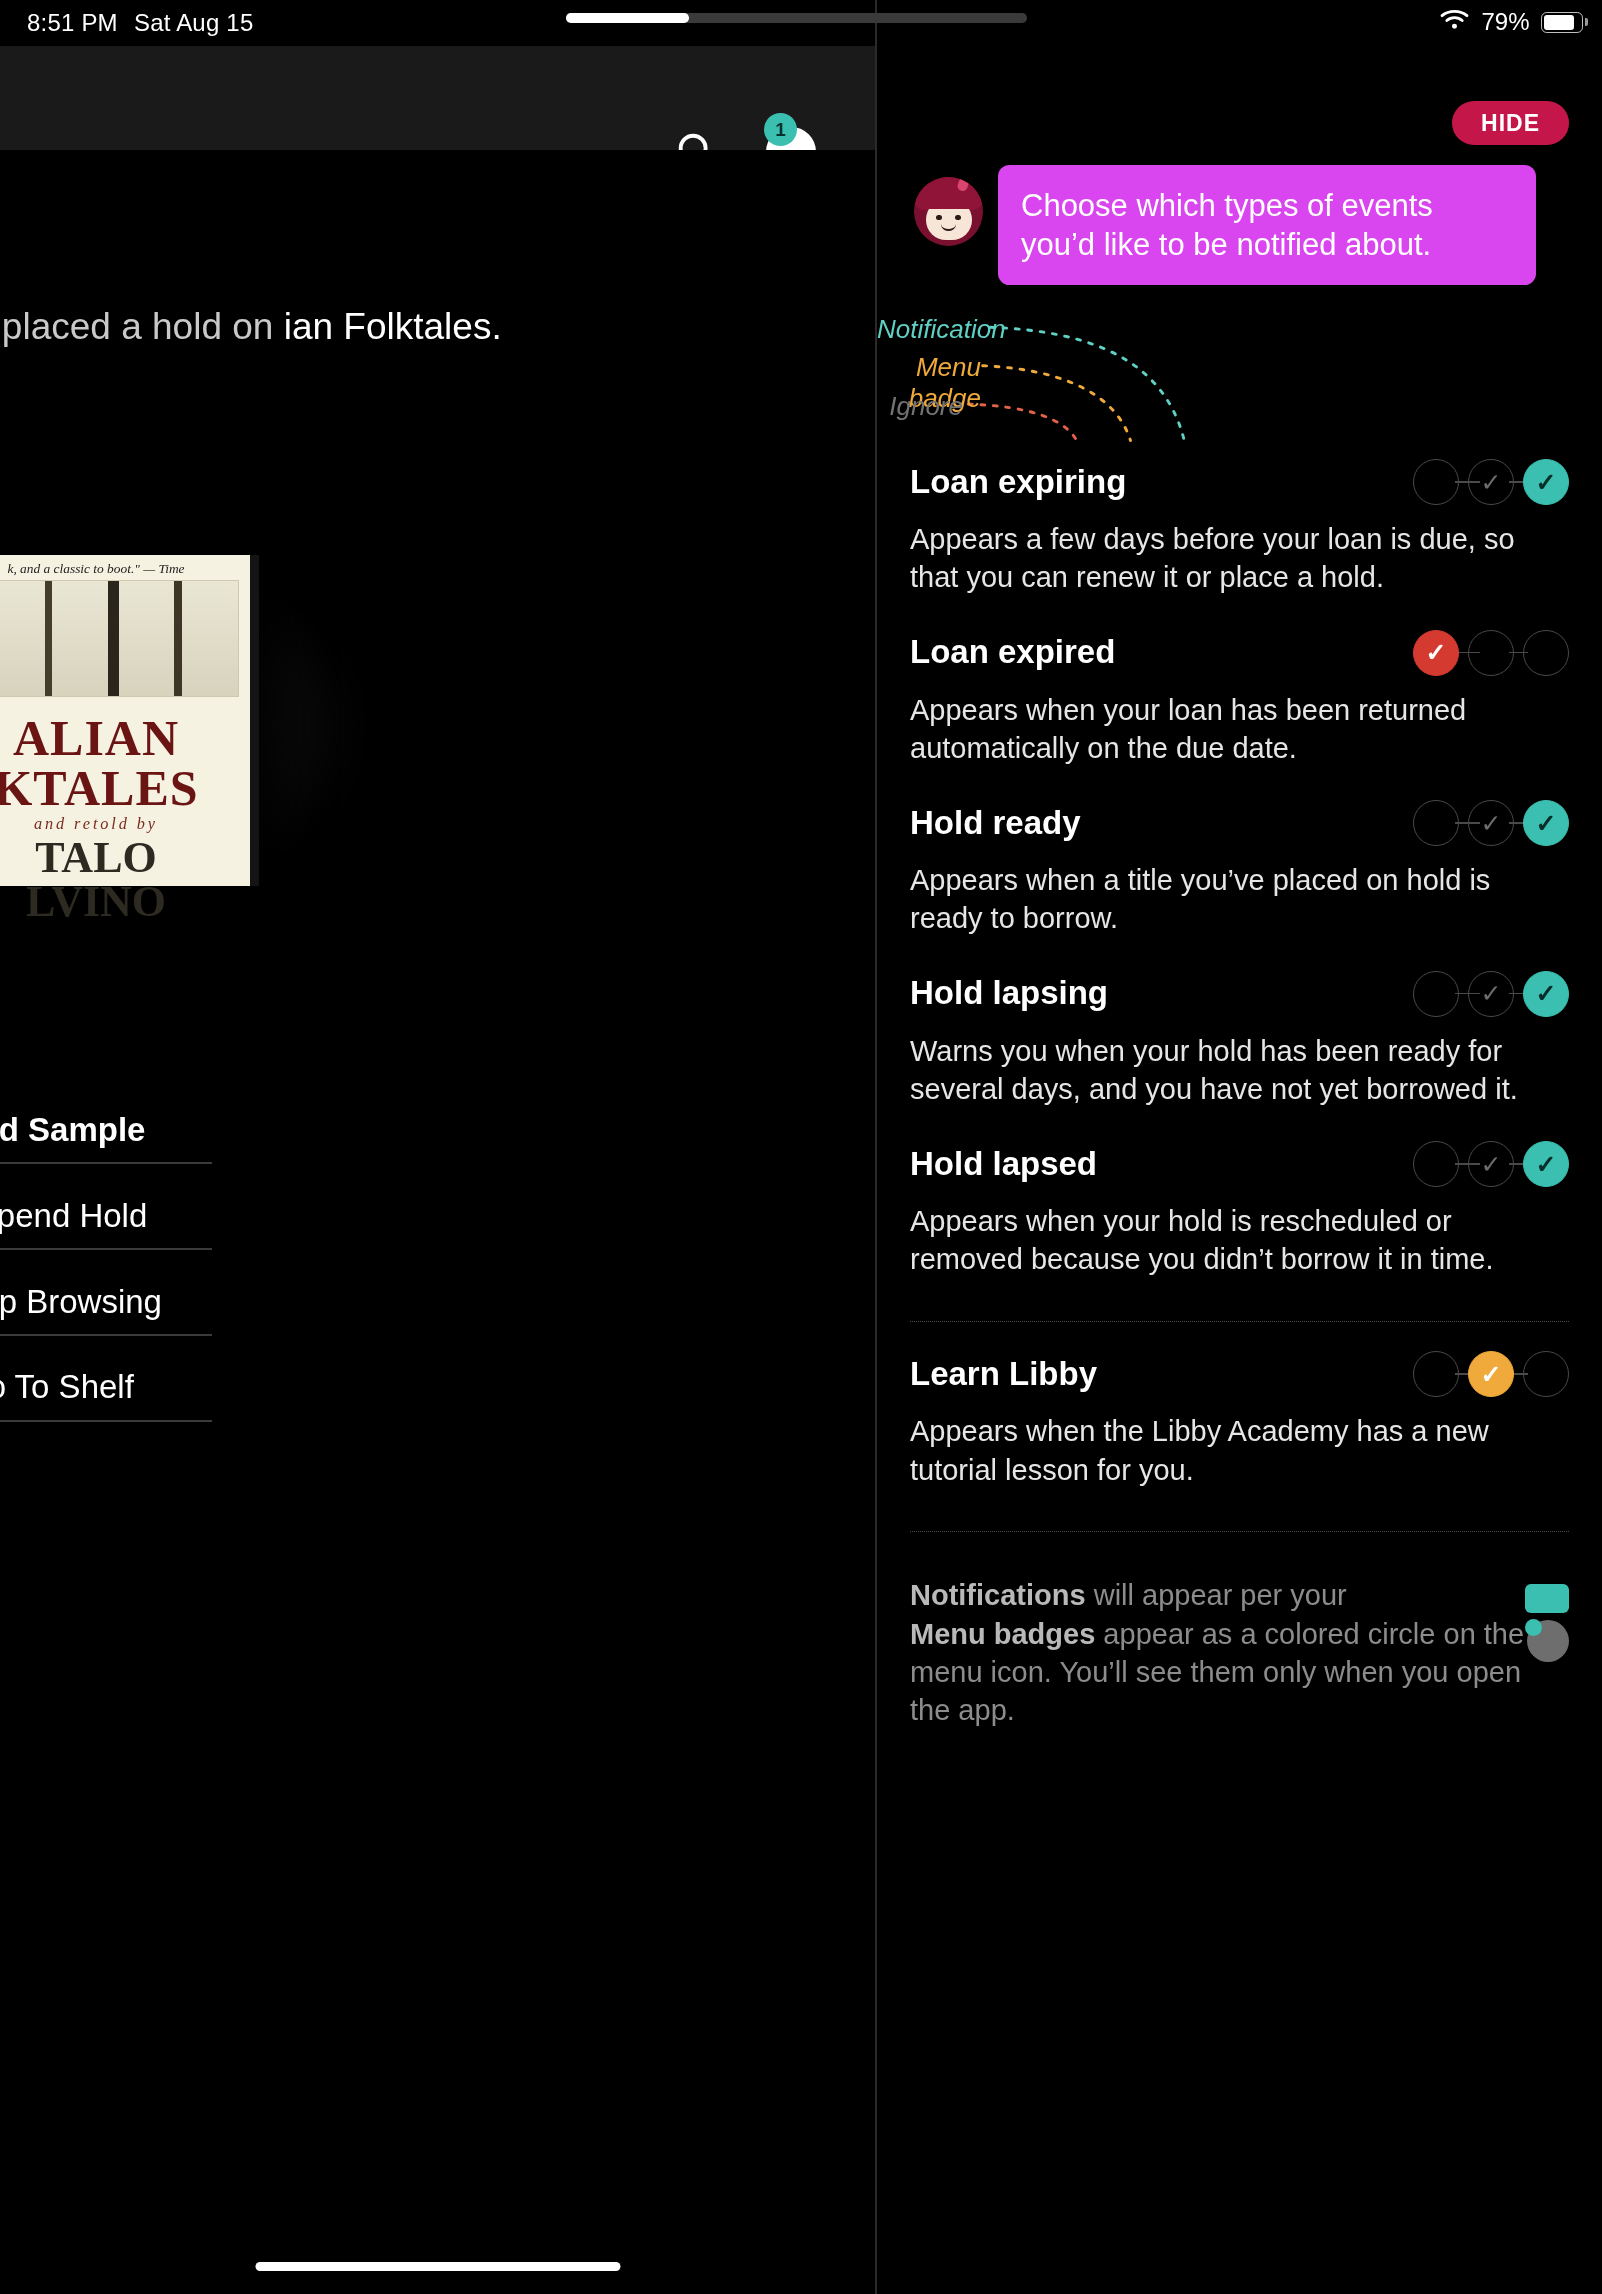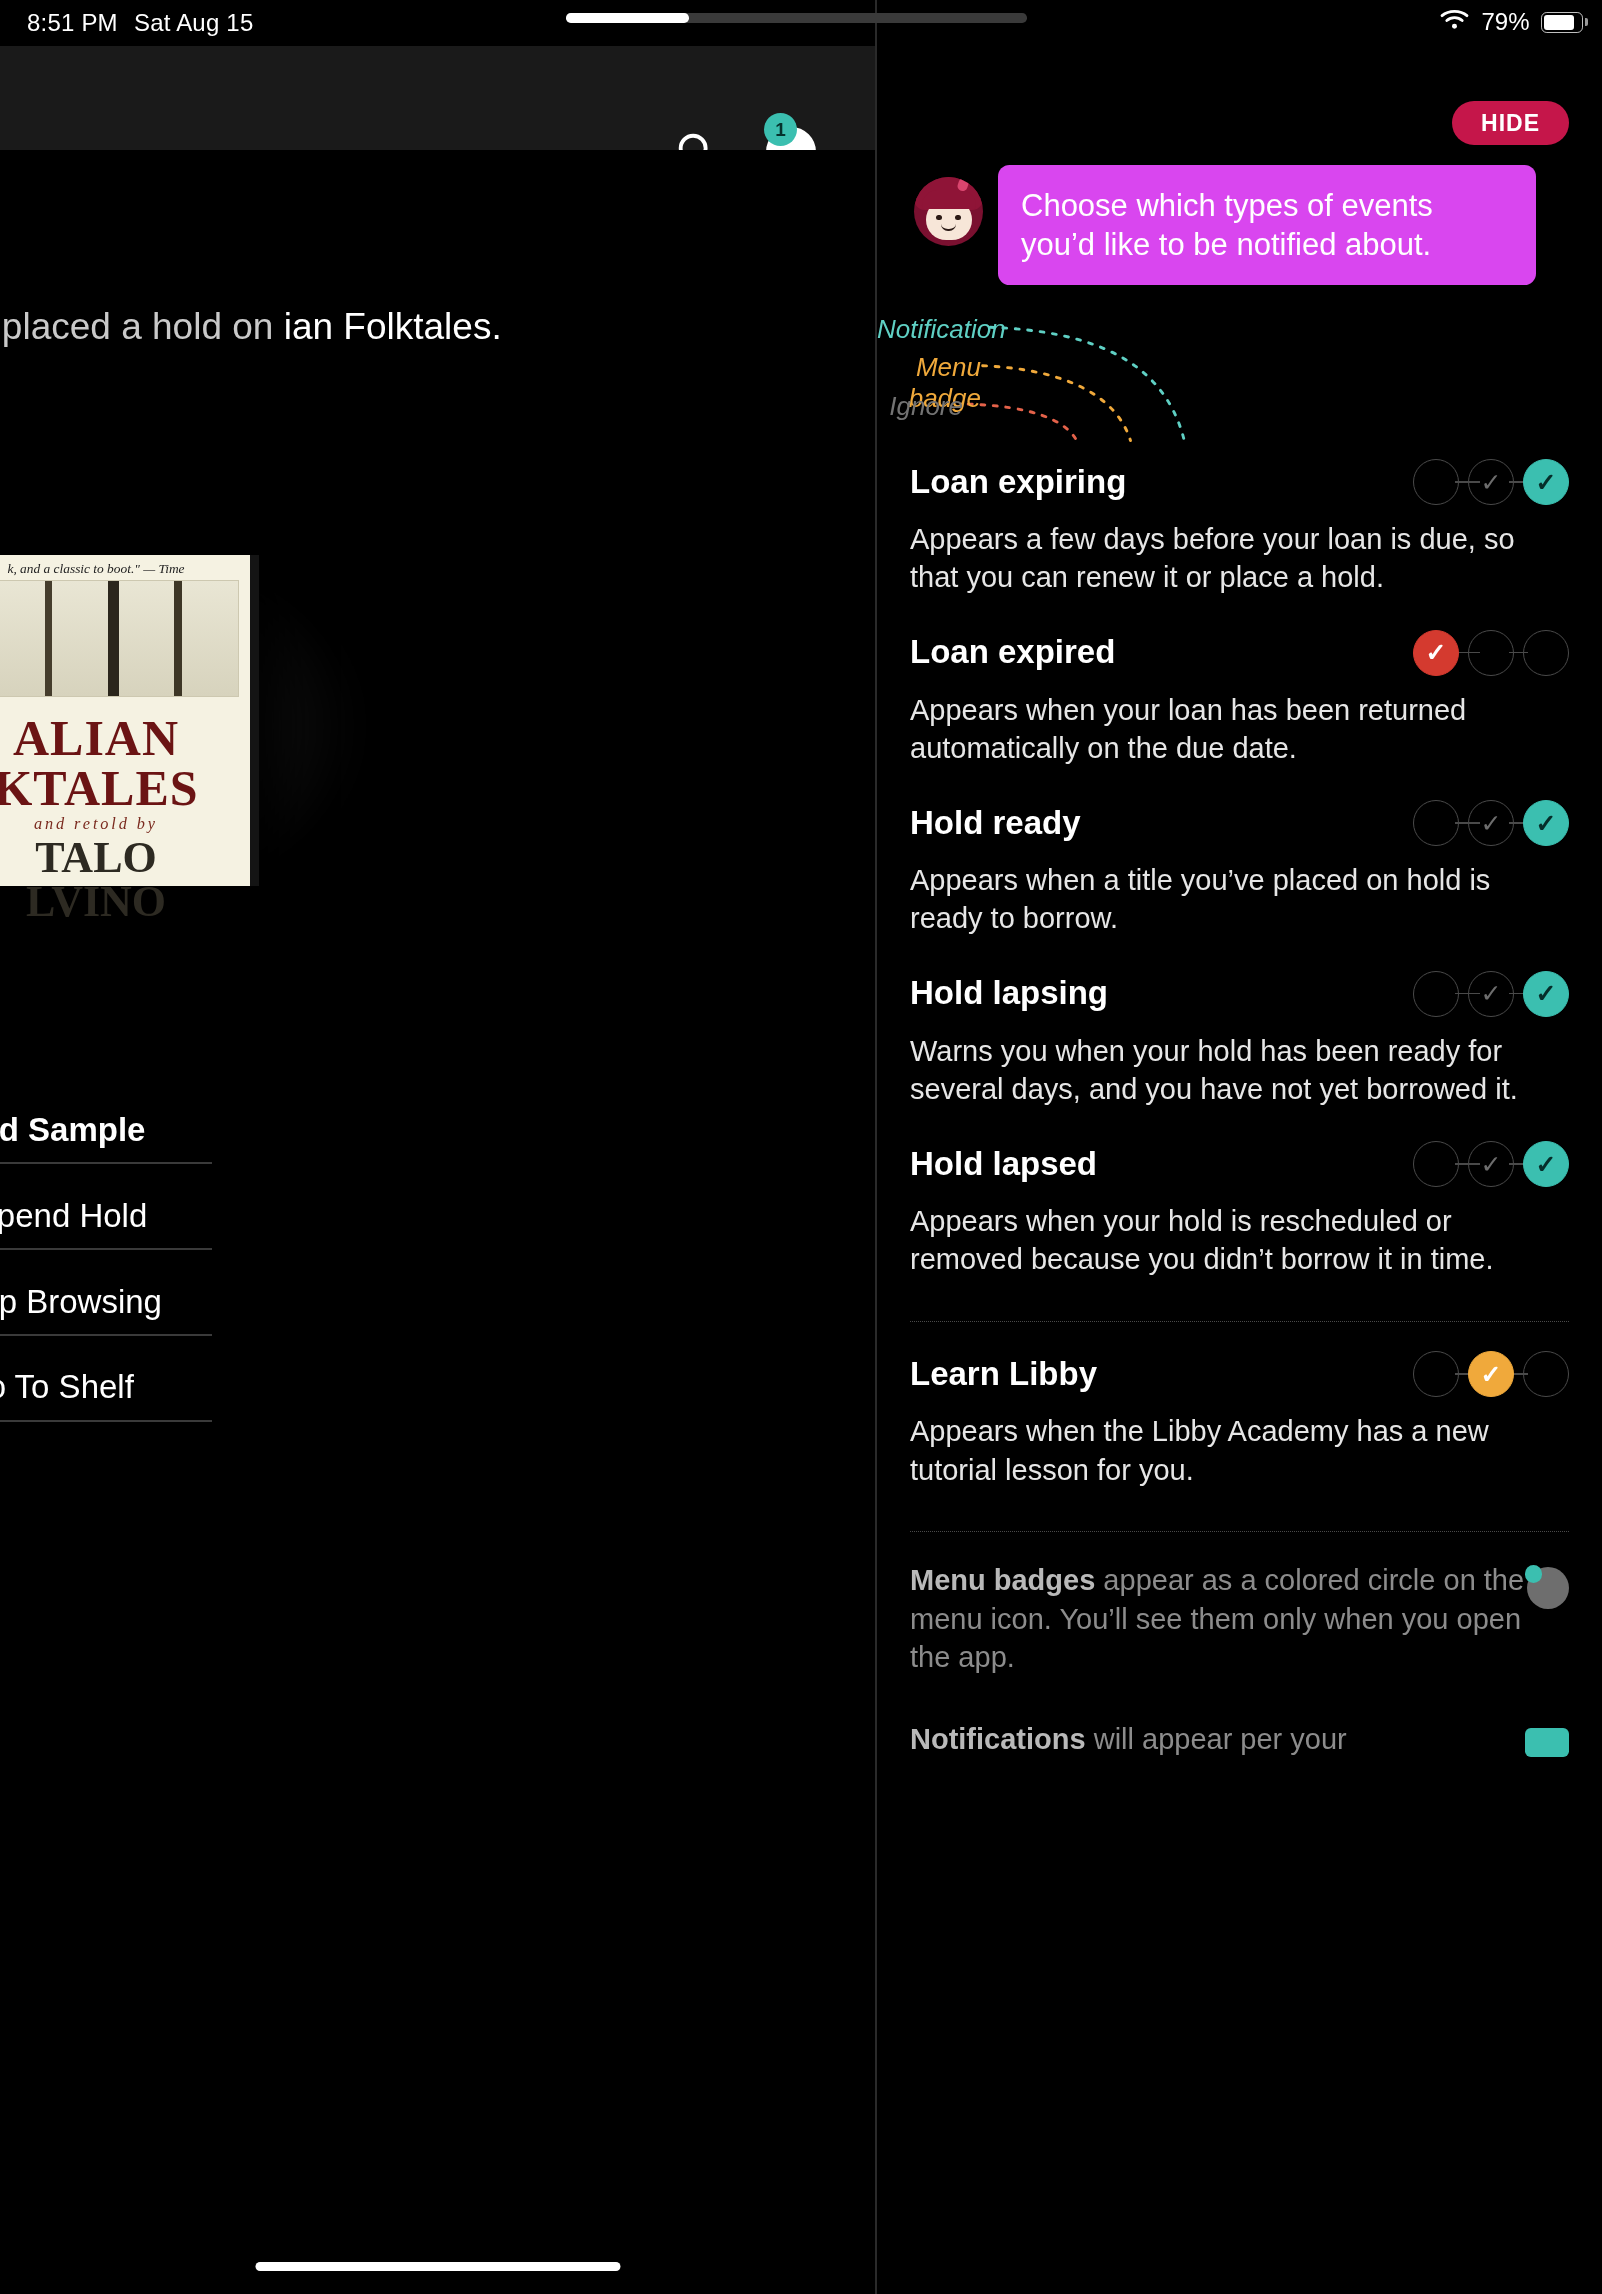--- a/index.html
+++ b/index.html
@@ -408,30 +408,30 @@
             <div class="opt o3">
                 <span class="chk"></span>
               </div>
           </div>
         </div>
         <div class="row-desc">Appears when the Libby Academy has a new tutorial lesson for you.</div>
       </div>
 
       <div class="dotted-sep"></div>
 
+      <div class="note note2">
+        <div class="phone"></div>
+        <span class="em">Notifications</span><span> will appear per your</span>
+      </div>
+
       <div class="note">
         <div class="note-badge-icon">
             <div class="dot"></div>
           </div>
         <span class="em">Menu badges</span><span> appear as a colored circle on the menu icon. You’ll see them only when you open the app.</span>
-      </div>
-
-      <div class="note note2">
-        <div class="phone"></div>
-        <span class="em">Notifications</span><span> will appear per your</span>
       </div>
 
     </div>
   </div>
 
   <div class="statusbar">
     <div class="sb-time">8:51 PM</div>
     <div class="sb-date">Sat Aug 15</div>
     <div class="sb-center-bar">
         <div class="fill"></div>

